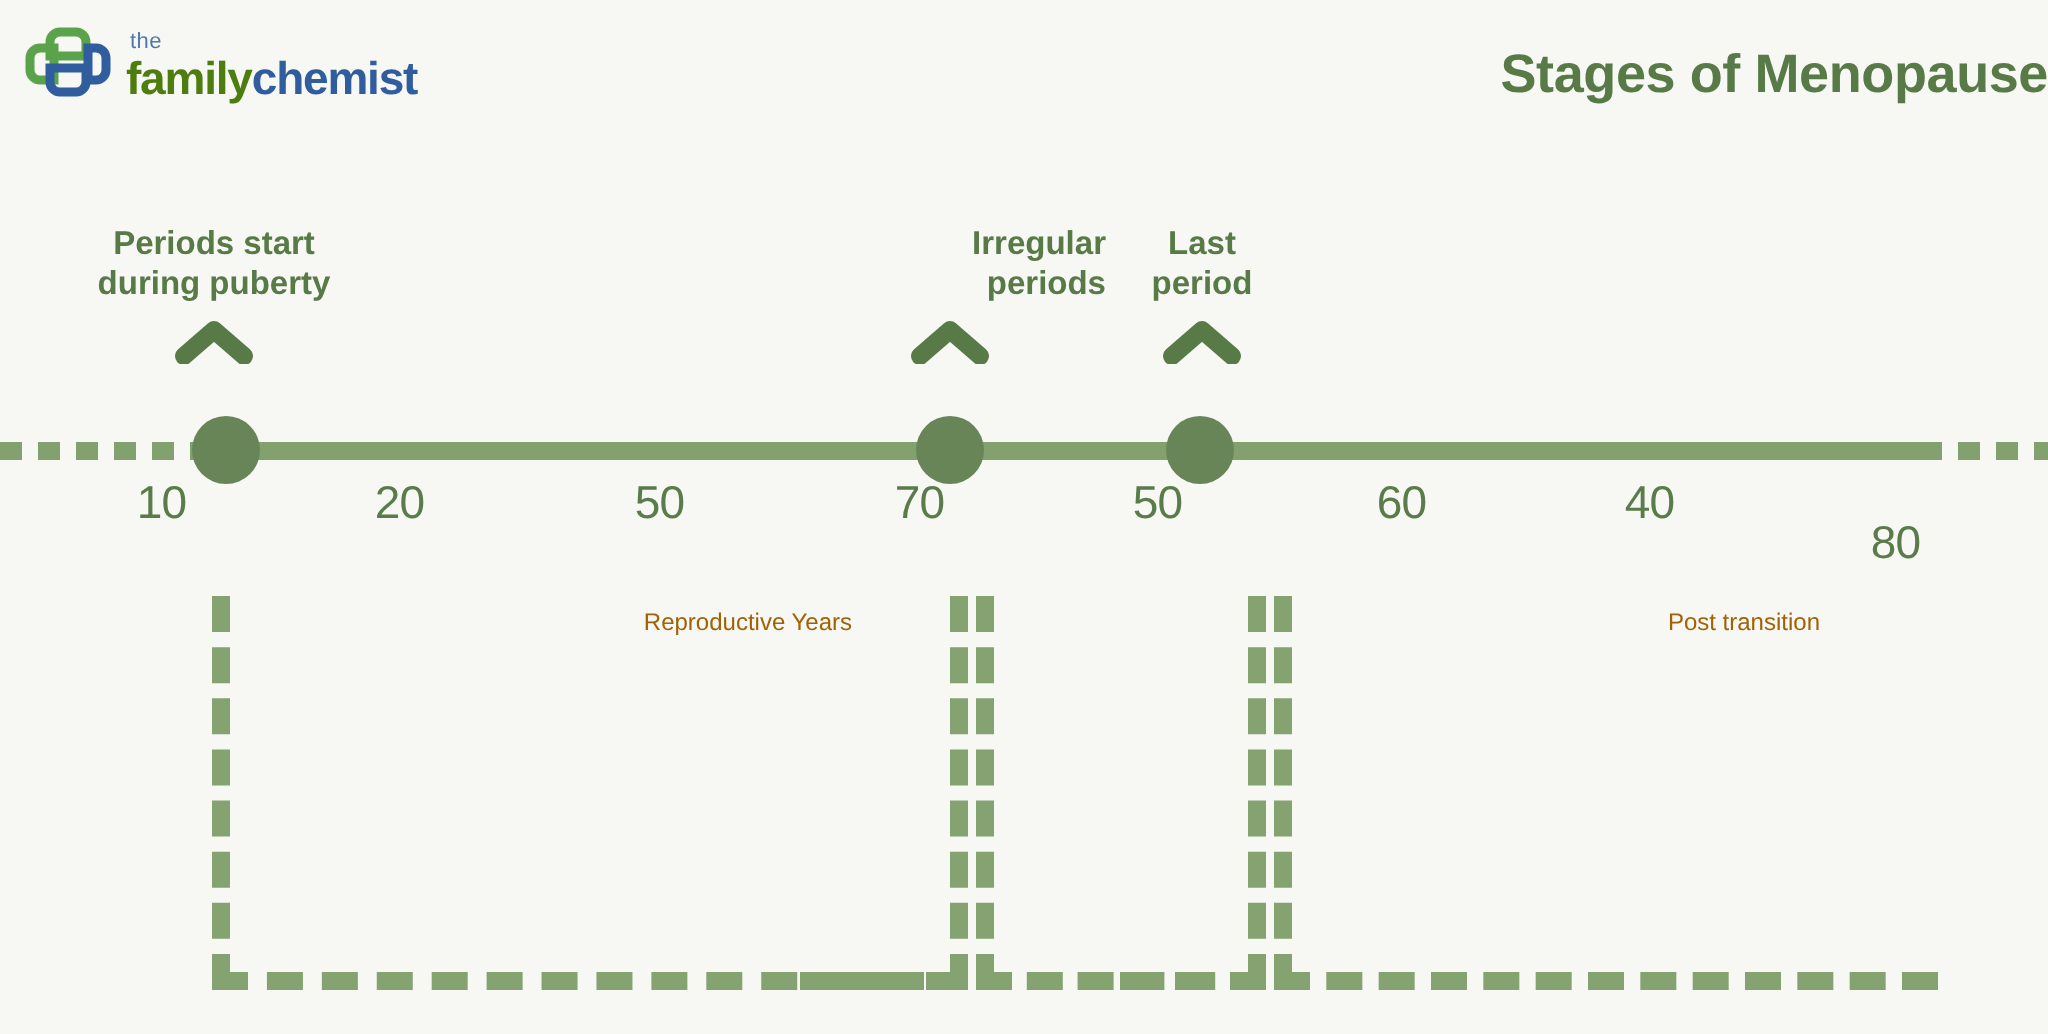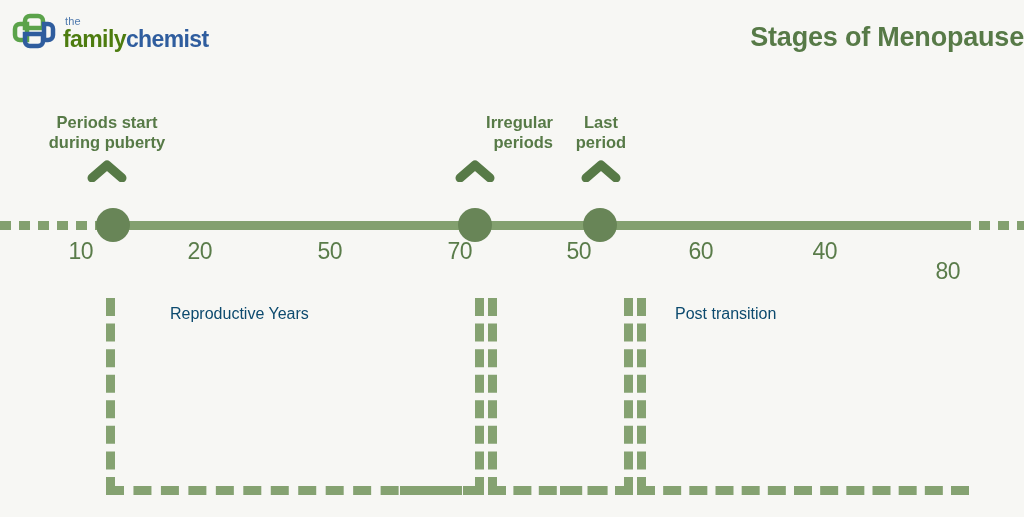--- a/index.html
+++ b/index.html
@@ -136,23 +136,23 @@
     border-left: 9px dashed #85a271;
     border-bottom: 9px dashed #85a271;
   }
   .bracket.right-elbow {
     border-left: none;
     border-right: 9px dashed #85a271;
   }
 
   .stage-label {
     position: absolute;
-    text-align: left;
-    color: #0c4a6e;
-    font-size: 16px;
+    text-align: right;
+    color: #a16207;
+    font-size: 12px;
     line-height: 1.4;
     white-space: pre-line;
   }
 </style>
 </head>
 <body>
 
 <div id="infographic">
 
   <div class="logo-wrap">

